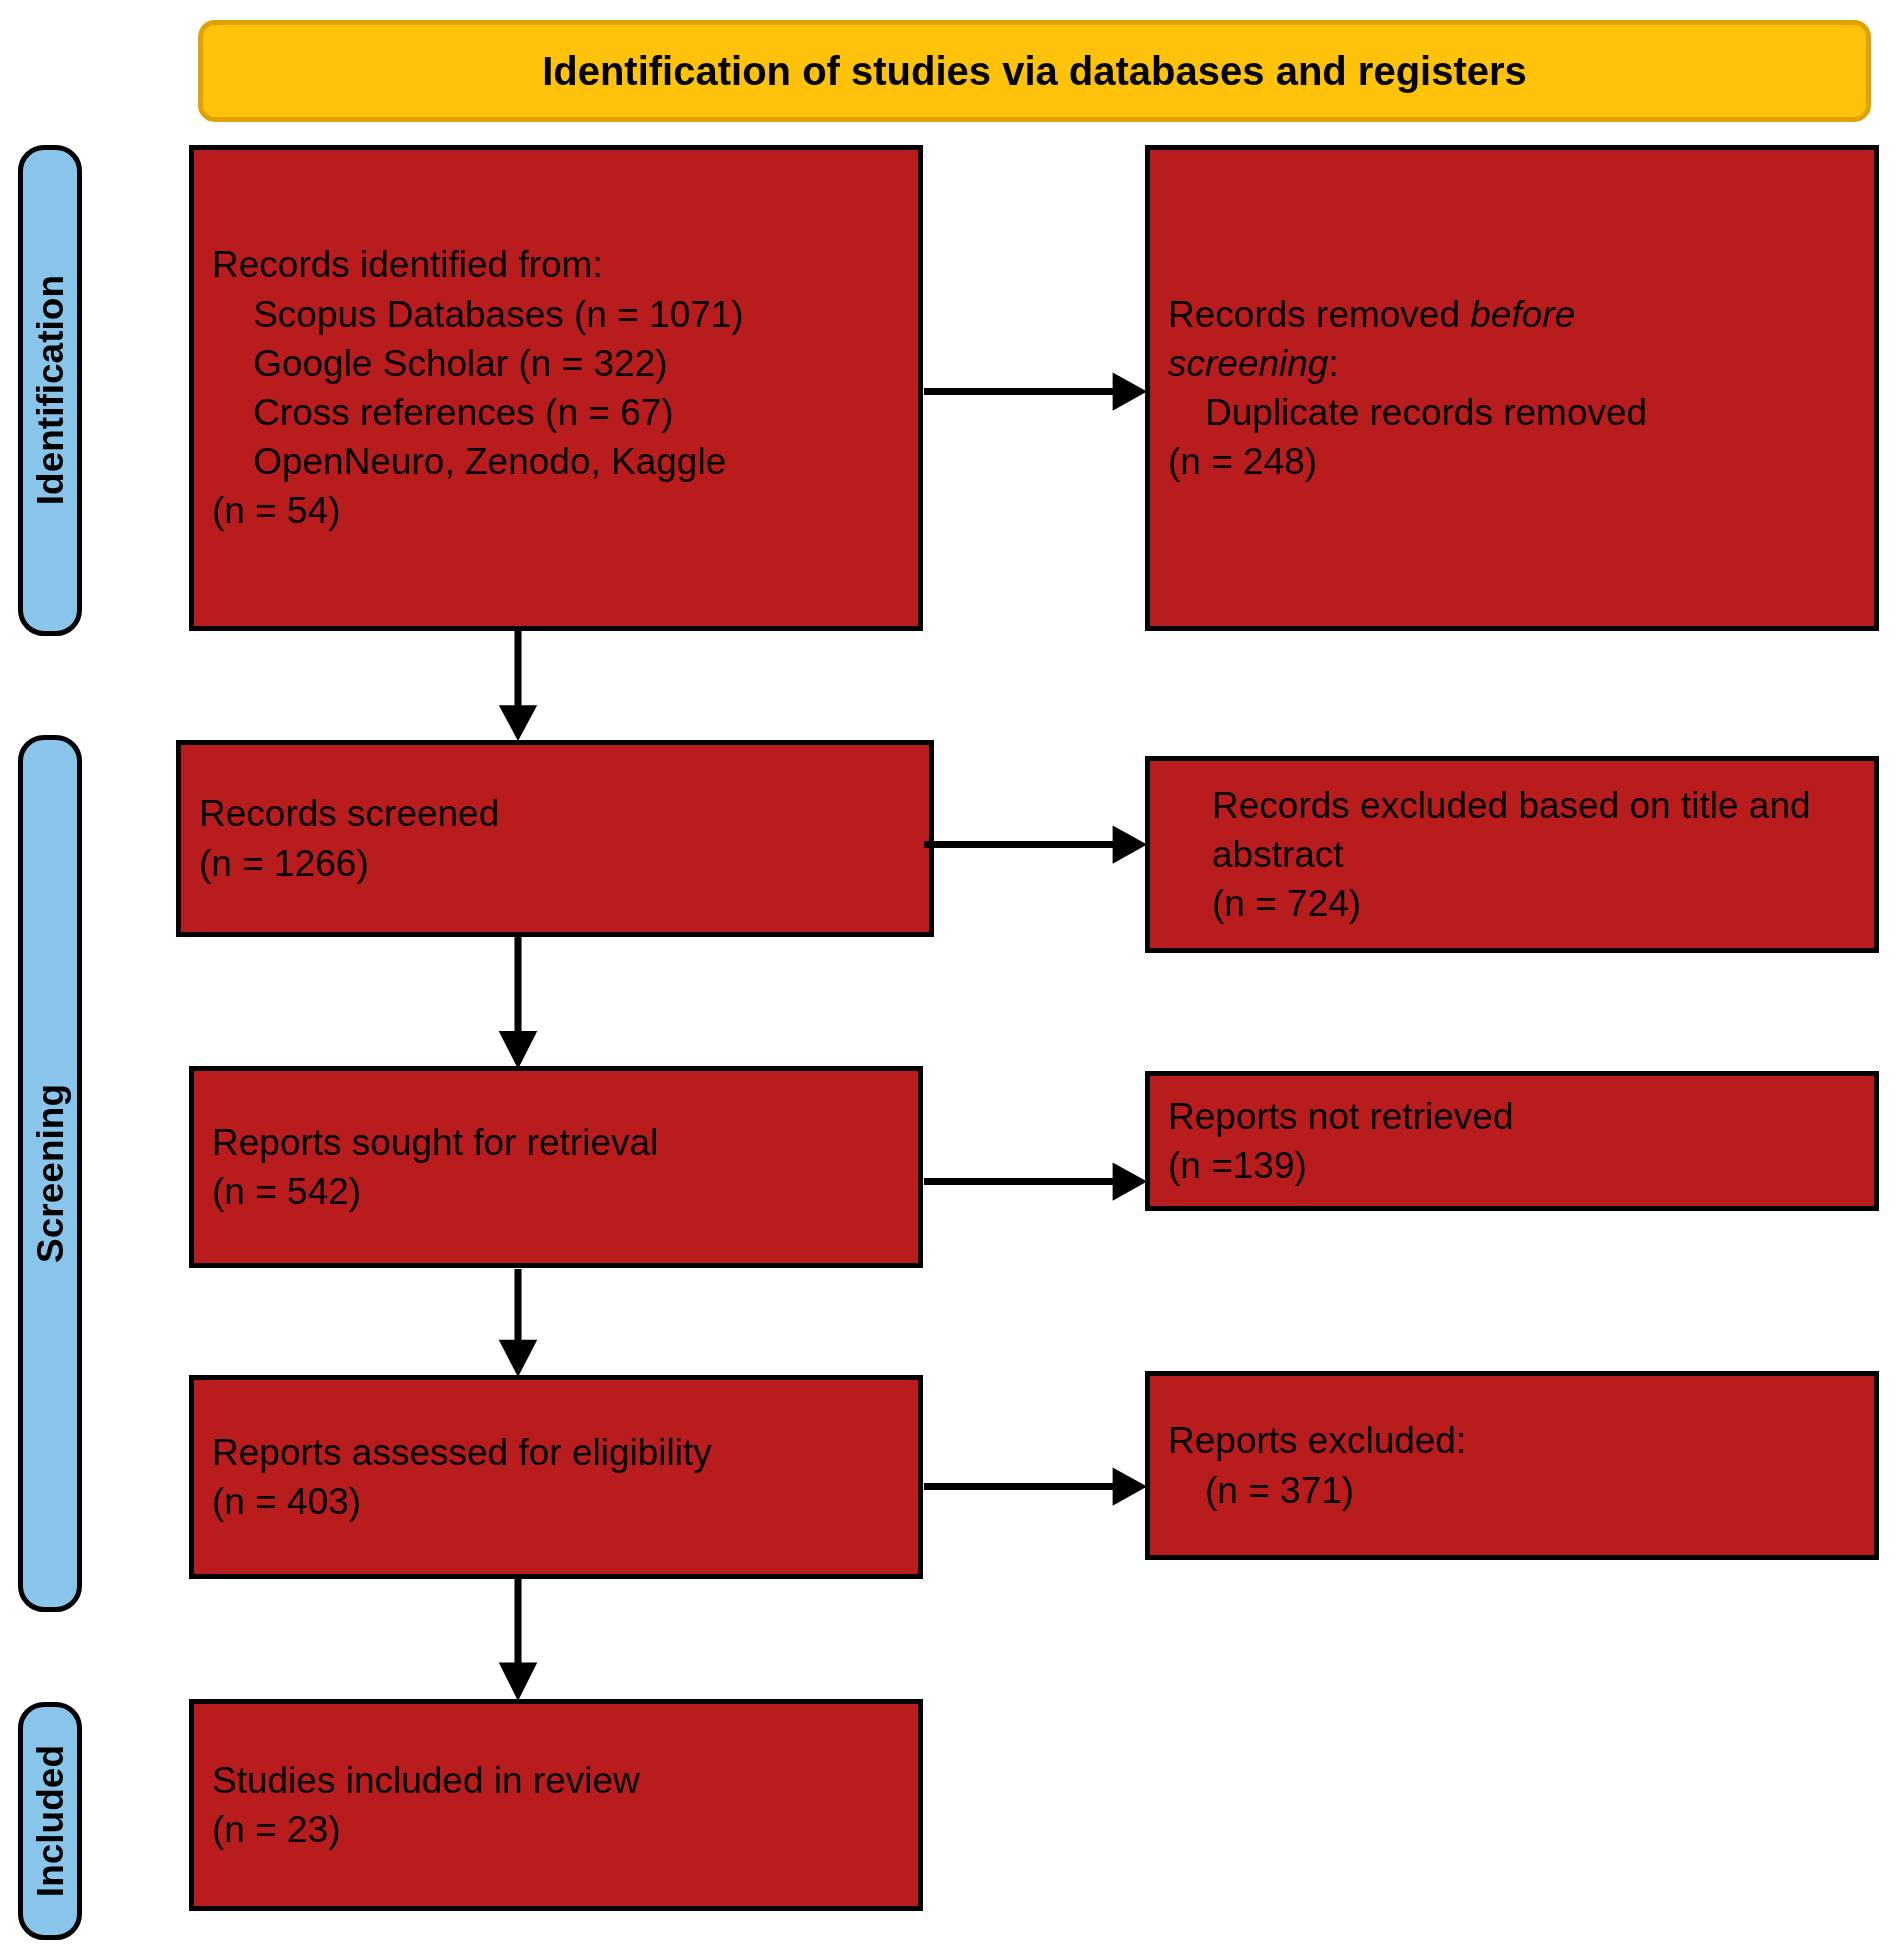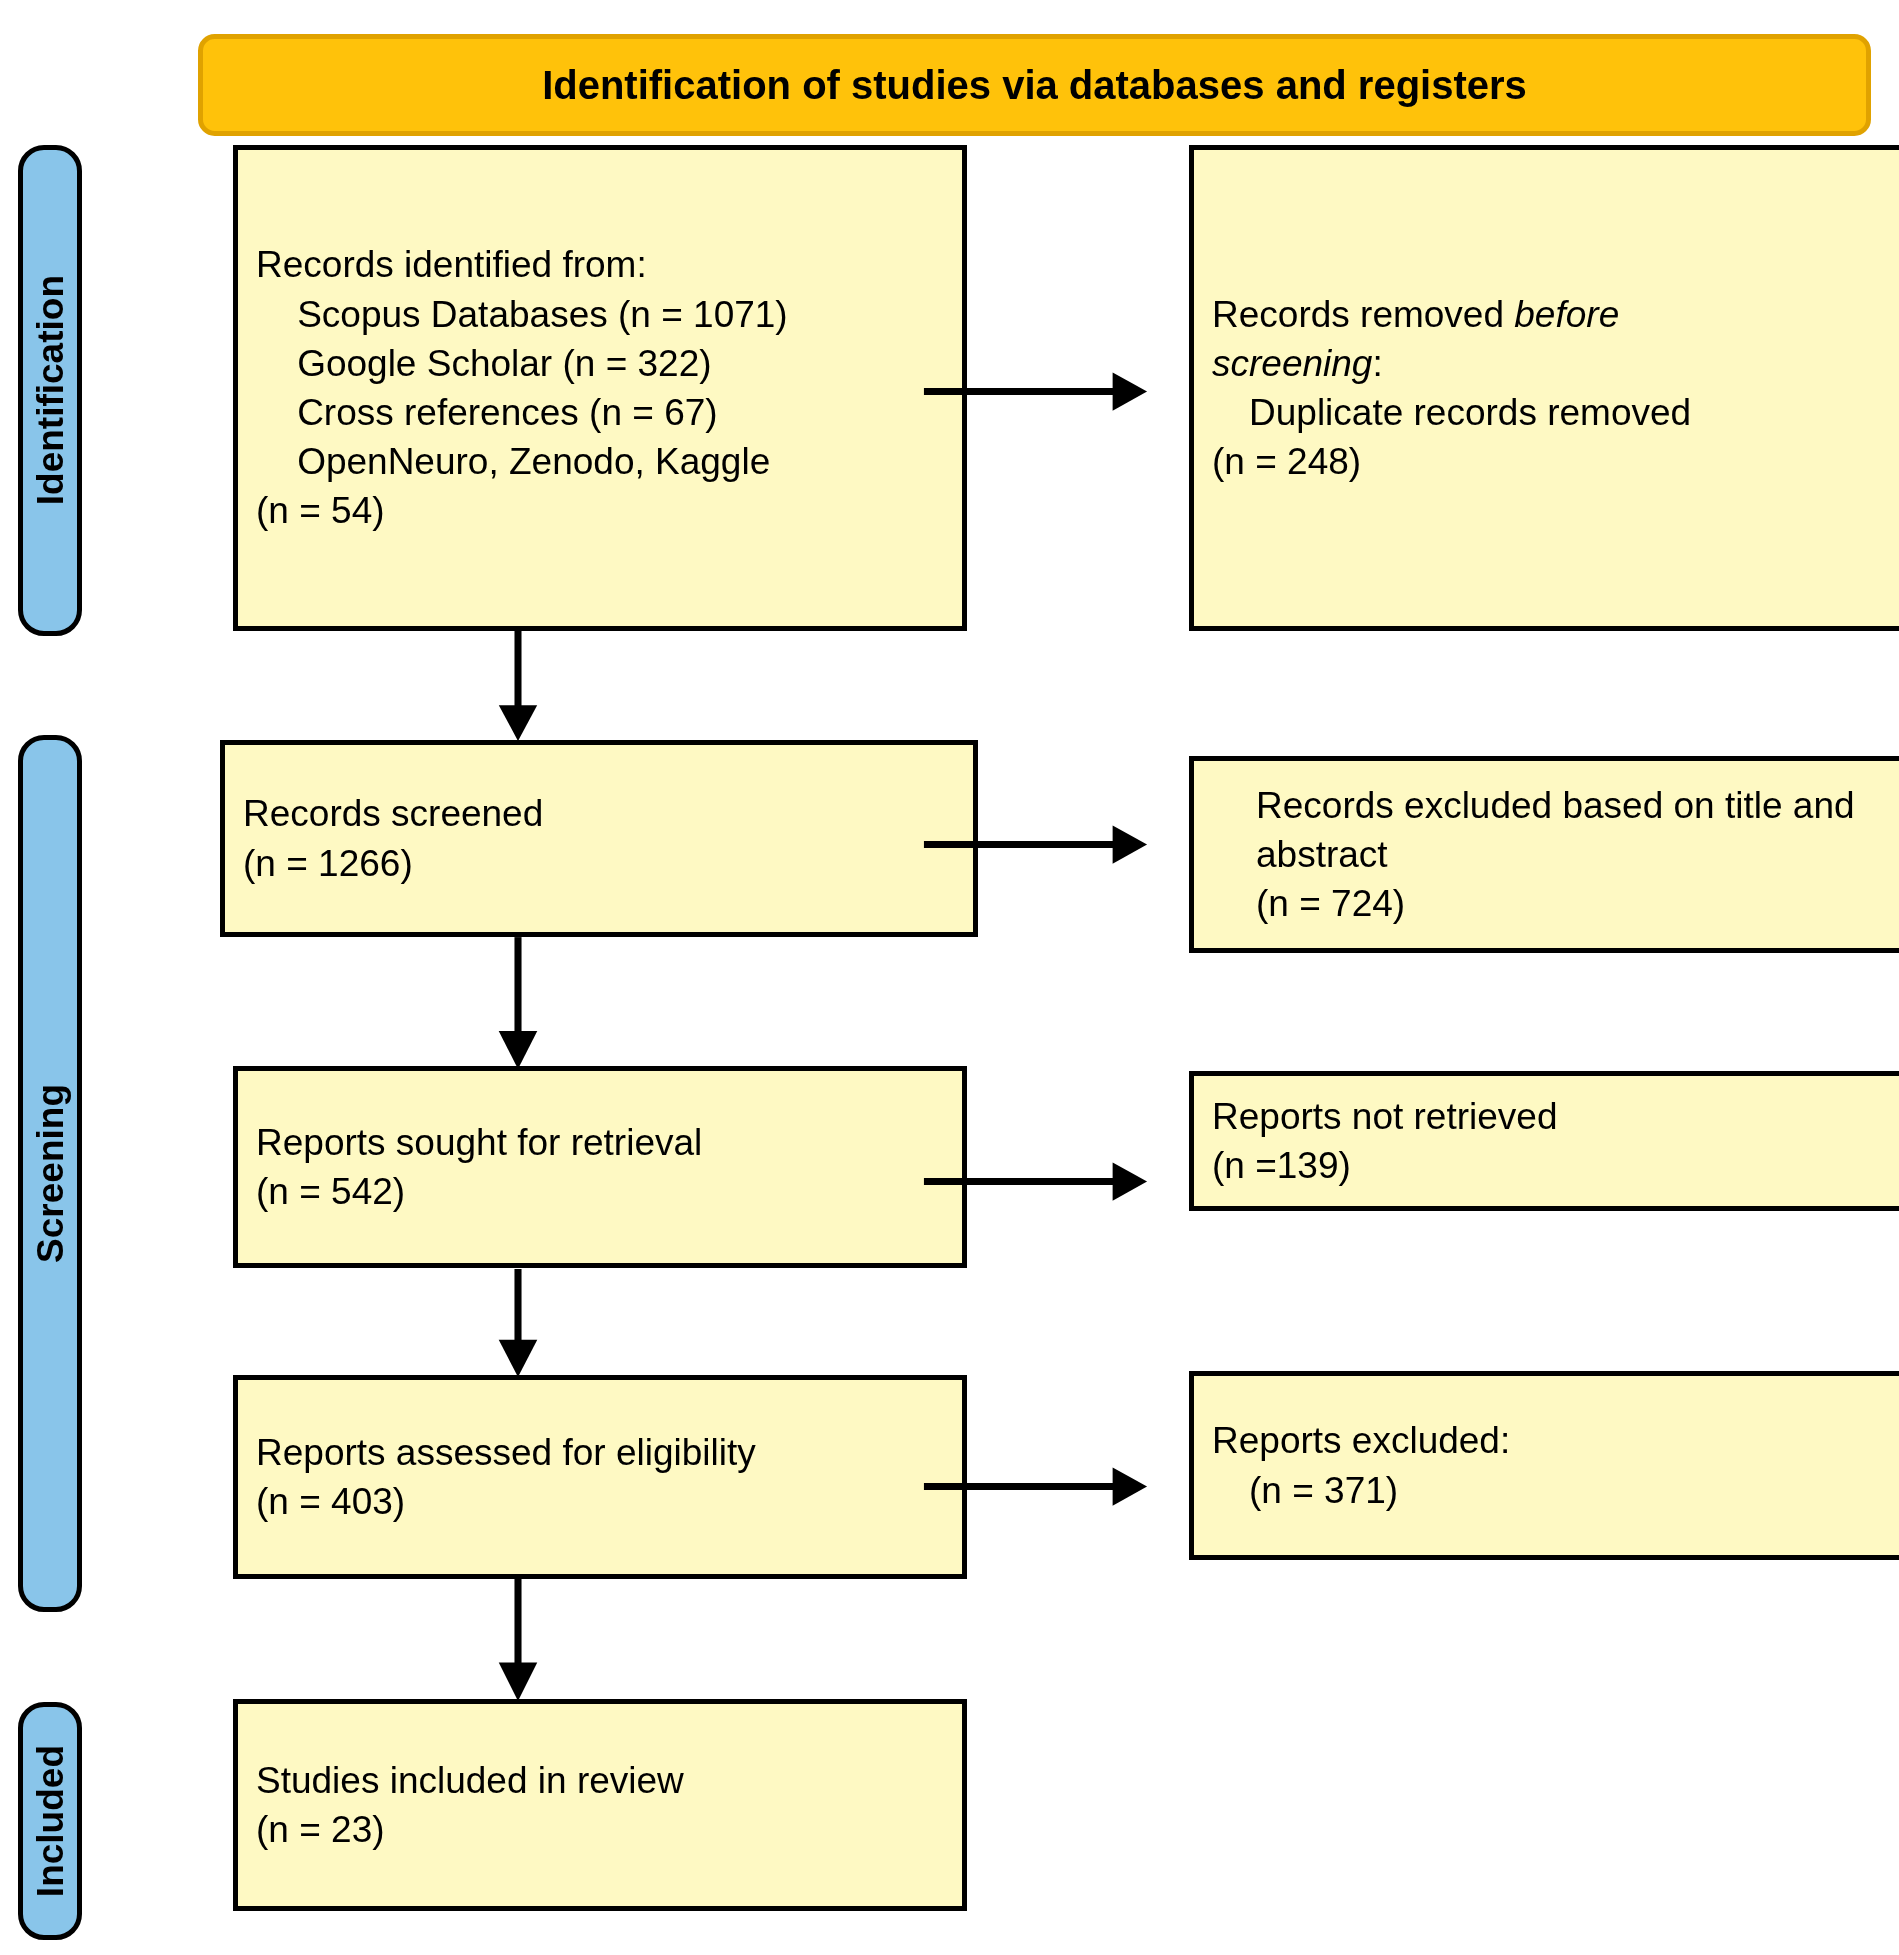--- a/index.html
+++ b/index.html
@@ -16,21 +16,21 @@
     width: 1899px;
     height: 1955px;
     background: #ffffff;
     overflow: hidden;
   }
 
   
   .header-banner {
     position: absolute;
     left: 198px;
-    top: 34px;
+    top: 20px;
     width: 1673px;
     height: 102px;
     box-sizing: border-box;
     background: #FFC20A;
     border: 5.8px solid #E0A200;
     border-radius: 16.7px;
     display: flex;
     align-items: center;
     justify-content: center;
   }
@@ -66,26 +66,25 @@
     line-height: 1;
   }
   #pill-identification { top: 145px;  height: 491px; }
   #pill-screening     { top: 735px; height: 877px; }
   #pill-included      { top: 1702px; height: 238px; }
 
   
   .flow-box {
     position: absolute;
     box-sizing: border-box;
-    background: #fef9c3;
+    background: #b91c1c;
     border: 5.1px solid #000000;
     display: flex;
     flex-direction: column;
     justify-content: center;
-    margin-left: 44px;
   }
   .flow-box .box-text {
     font-size: 37px;
     color: #000000;
     line-height: 1.33;
     padding: 0 18px;
     white-space: pre-wrap;
   }
   .flow-box .box-text .ital { font-style: italic; }
   .indent-1 { display: block; padding-left: 37px; }

